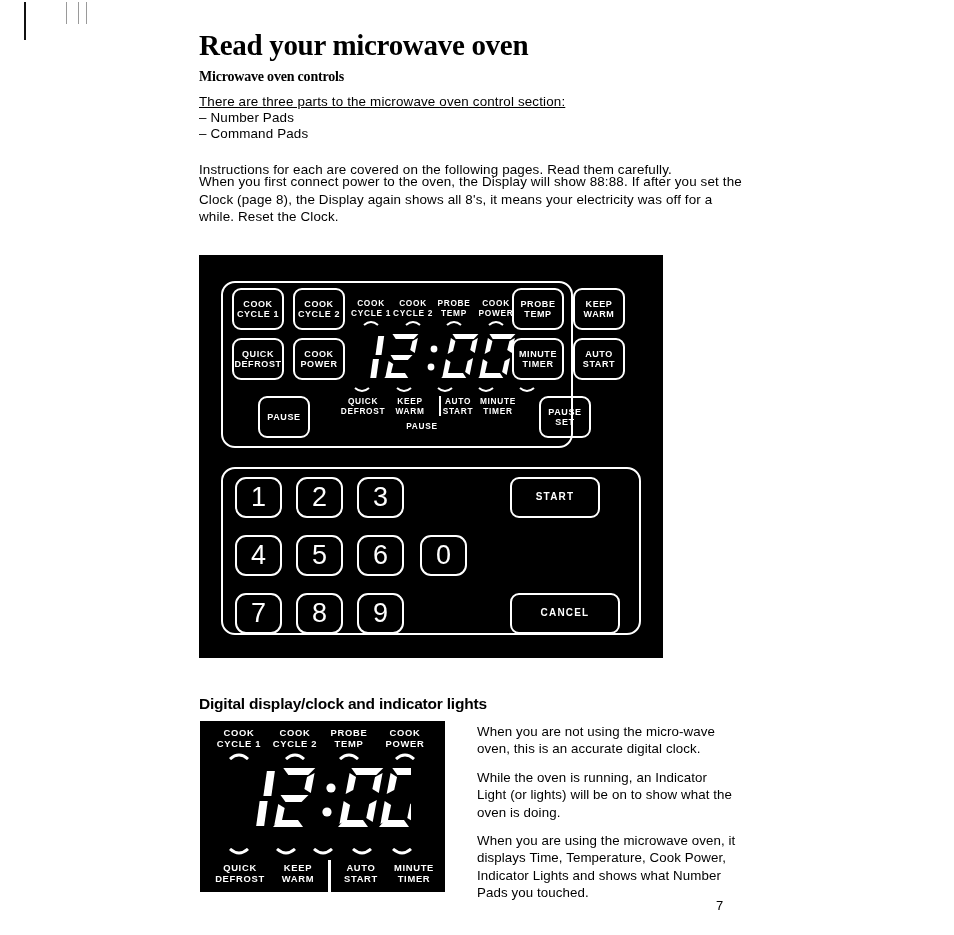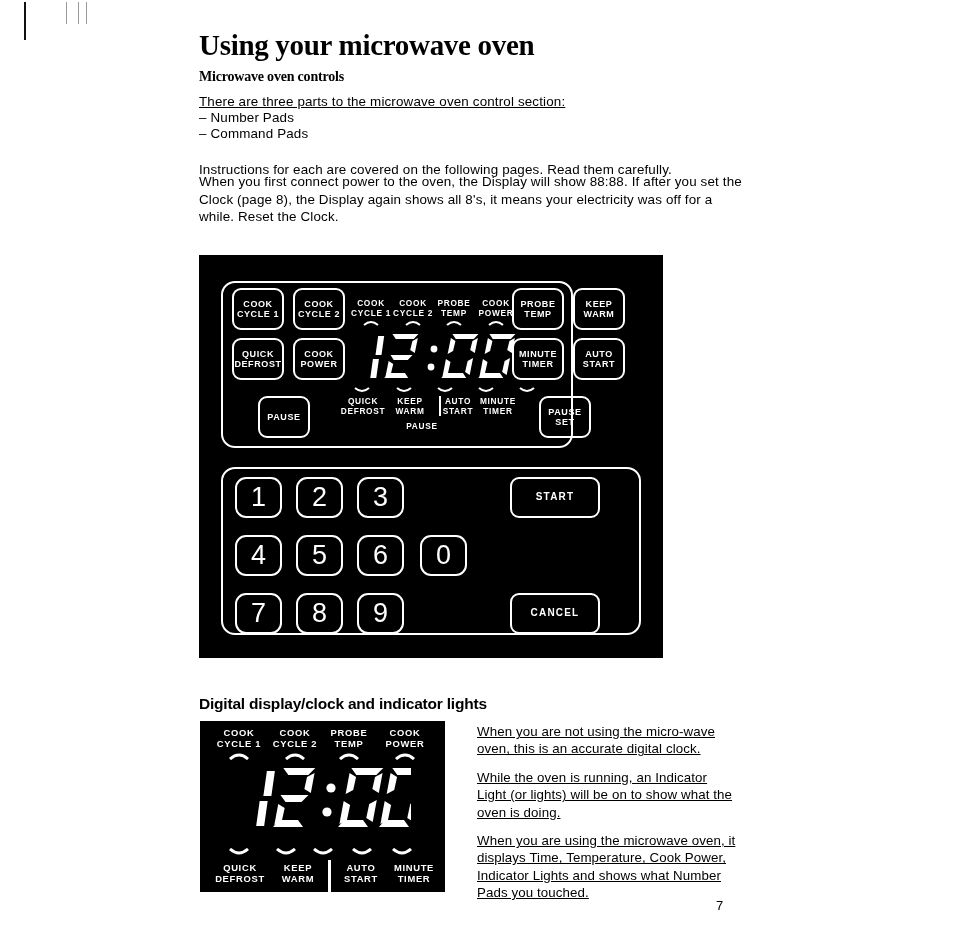--- a/index.html
+++ b/index.html
@@ -98,33 +98,33 @@
   }
   .dp-label{
     position:absolute;color:#fff;font-weight:bold;
     font-size:9.4px;line-height:11px;letter-spacing:0.7px;
     text-align:center;
   }
   .dp-divider{position:absolute;background:#fff;}
 
   .right-col{
     position:absolute;left:477px;top:723px;width:262px;
-    font-size:13.3px;line-height:17.4px;letter-spacing:0.1px;text-decoration:underline;
+    font-size:13.3px;line-height:17.4px;letter-spacing:0.1px;
   }
   .right-col p{margin:0 0 11px 0;}
 </style>
 </head>
 <body>
 
 <div class="scan-line" style="left:24px;top:2px;width:2px;height:38px;"></div>
 <div class="scan-line gray" style="left:66px;top:2px;width:1px;height:22px;"></div>
 <div class="scan-line gray" style="left:78px;top:2px;width:1px;height:22px;"></div>
 <div class="scan-line gray" style="left:86px;top:2px;width:1px;height:22px;"></div>
 
-<h1 class="title">Using your microwave oven</h1>
+<h1 class="title">Read your microwave oven</h1>
 <h2 class="subtitle">Microwave oven controls</h2>
 
 <div class="body-text p1">There are three parts to the microwave oven control section:</div>
 
 <div class="dash-list">
   <div>– Number Pads</div>
   <div>– Command Pads</div>
 </div>
 
 <div class="body-text p2">Instructions for each are covered on the following pages. Read them carefully.</div>
@@ -300,21 +300,21 @@
   <div class="pad wide" style="left:311px;top:222px;width:90px;height:41px;">START</div>
 
   <div class="pad num" style="left:36px;top:280px;width:47px;height:41px;">4</div>
   <div class="pad num" style="left:97px;top:280px;width:47px;height:41px;">5</div>
   <div class="pad num" style="left:158px;top:280px;width:47px;height:41px;">6</div>
   <div class="pad num" style="left:221px;top:280px;width:47px;height:41px;">0</div>
 
   <div class="pad num" style="left:36px;top:338px;width:47px;height:41px;">7</div>
   <div class="pad num" style="left:97px;top:338px;width:47px;height:41px;">8</div>
   <div class="pad num" style="left:158px;top:338px;width:47px;height:41px;">9</div>
-  <div class="pad wide" style="left:311px;top:338px;width:90px;height:41px;">CANCEL</div>
+  <div class="pad wide" style="left:311px;top:338px;width:110px;height:41px;">CANCEL</div>
 </div>
 
 <h3 class="section-head">Digital display/clock and indicator lights</h3>
 
 <div class="display-panel">
 
   <div class="dp-label" style="left:10px;top:6px;width:58px;">
     <span>COOK</span><br>
     <span>CYCLE 1</span>
   </div>

